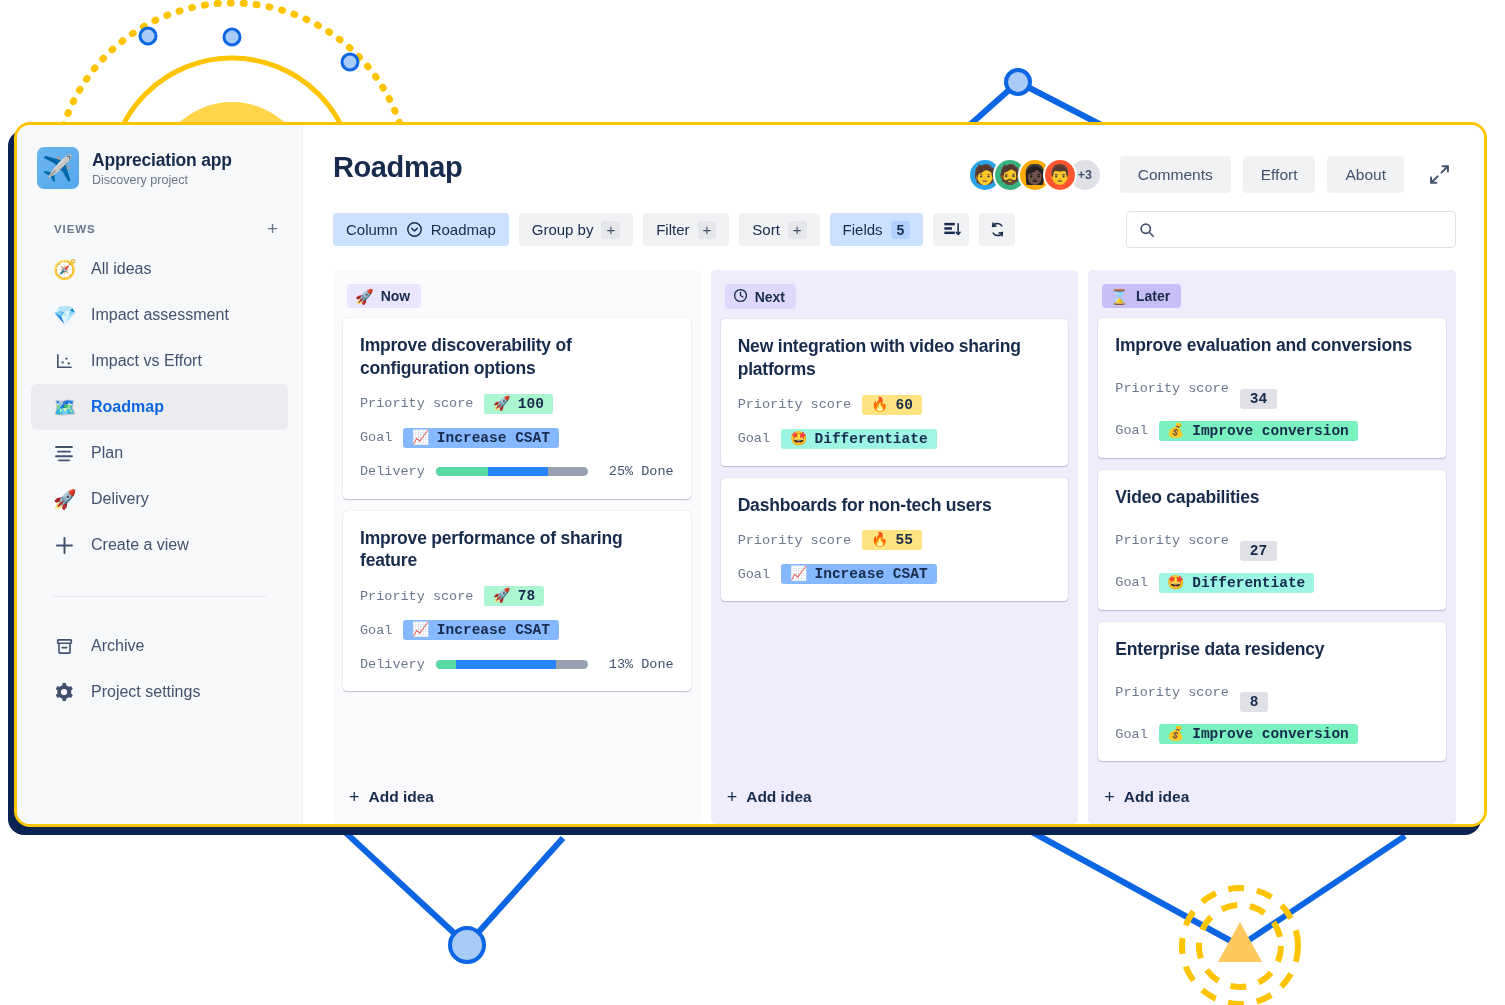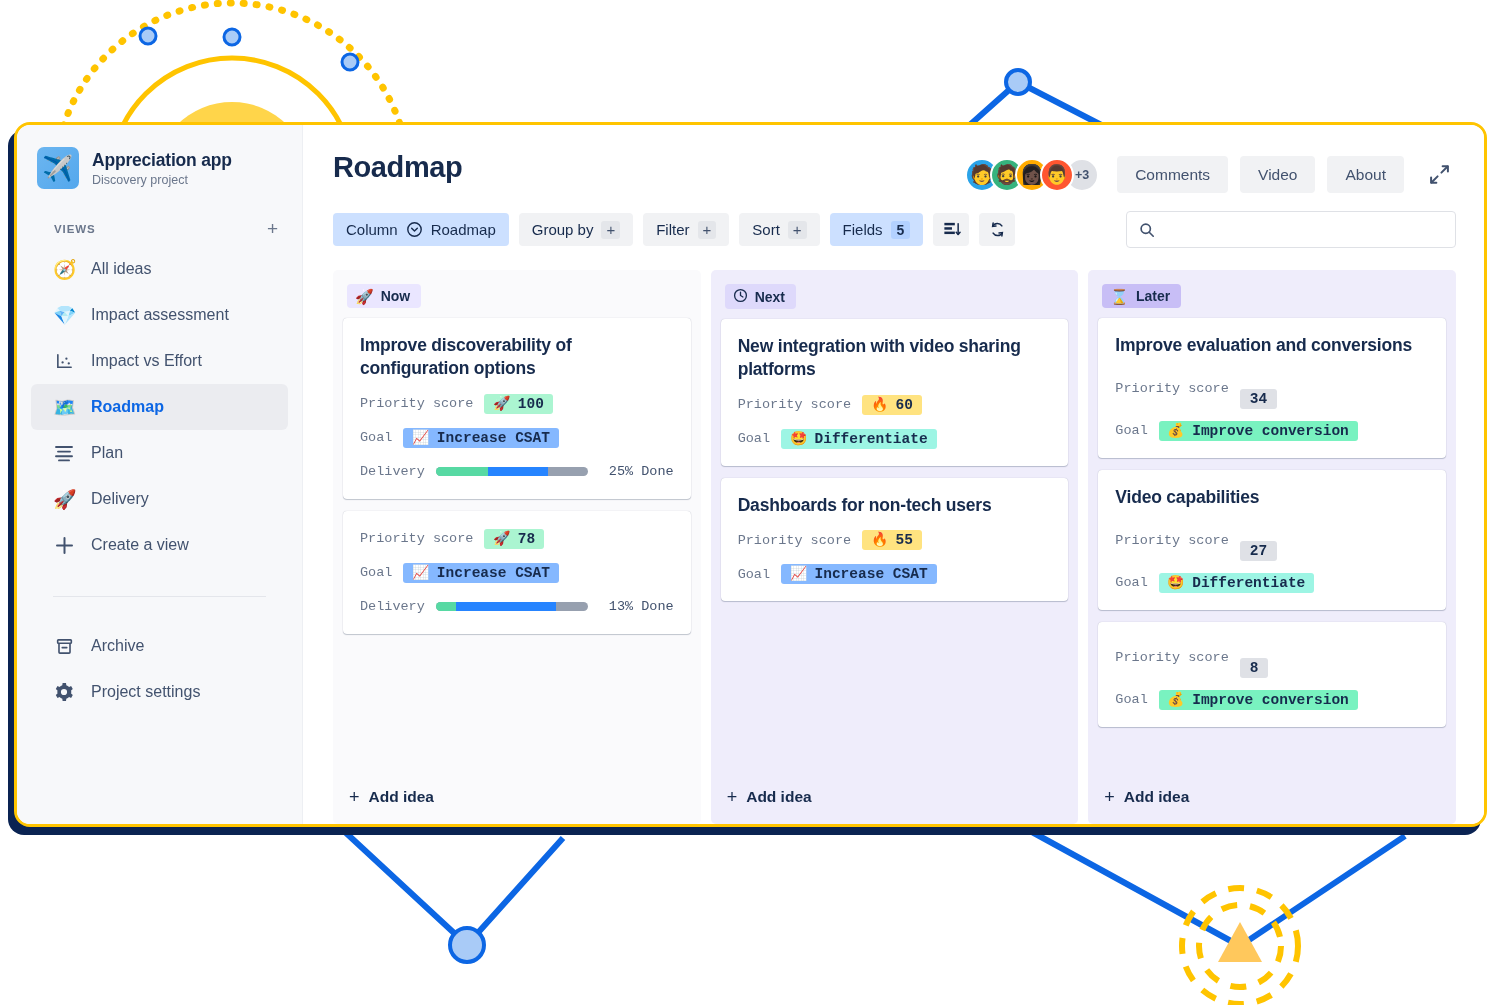--- a/index.html
+++ b/index.html
@@ -324,21 +324,21 @@
 
       <div class="topright">
         <div class="avatars">
           <div class="av" style="background:#2AA3E8;">🧑</div>
           <div class="av" style="background:#36B37E;">🧔</div>
           <div class="av" style="background:#FFAB00;">👩🏿</div>
           <div class="av" style="background:#FF5630;">👨</div>
           <div class="av-more">+3</div>
         </div>
         <button class="hbtn">Comments</button>
-        <button class="hbtn">Video</button>
+        <button class="hbtn">Effort</button>
         <button class="hbtn">About</button>
         <div class="expand-btn">
           <svg width="21" height="21" viewBox="0 0 22 22" stroke="#42526E" stroke-width="2.1" fill="none" stroke-linecap="round" stroke-linejoin="round">
             <path d="M13 9 L19.4 2.6"></path>
               <path d="M14.3 2.3 H19.8 V7.8"></path>
             <path d="M9 13 L2.6 19.4"></path>
               <path d="M7.7 19.7 H2.2 V14.2"></path>
           </svg>
         </div>
       </div>
@@ -442,20 +442,21 @@
               <span class="bar">
                 <span class="seg-green" style="width:34%"></span>
                 <span class="seg-blue" style="width:40%"></span>
               </span>
               <span class="done-text">25% Done</span>
             </span>
           </div>
         </div>
 
         <div class="card">
+          <div class="card-title">Improve performance of sharing feature</div>
           <div class="field-row">
             <span class="field-label">Priority score</span>
             <span class="pill" style="background:#ABF5D1;">
               <span class="pico">🚀</span>
               <span>78</span>
             </span>
           </div>
           <div class="field-row">
             <span class="field-label">Goal</span>
             <span class="pill" style="background:#85B8FF;">
@@ -572,20 +573,21 @@
           <div class="field-row">
             <span class="field-label">Goal</span>
             <span class="pill" style="background:#9DF5E4;">
               <span class="pico">🤩</span>
               <span>Differentiate</span>
             </span>
           </div>
         </div>
 
         <div class="card">
+          <div class="card-title">Enterprise data residency</div>
           <div class="field-row">
             <span class="field-label">Priority score</span>
             <span class="pill plain" style="background:#DFE1E6;">
               <span>8</span>
             </span>
           </div>
           <div class="field-row">
             <span class="field-label">Goal</span>
             <span class="pill" style="background:#79F2C0;">
               <span class="pico">💰</span>

